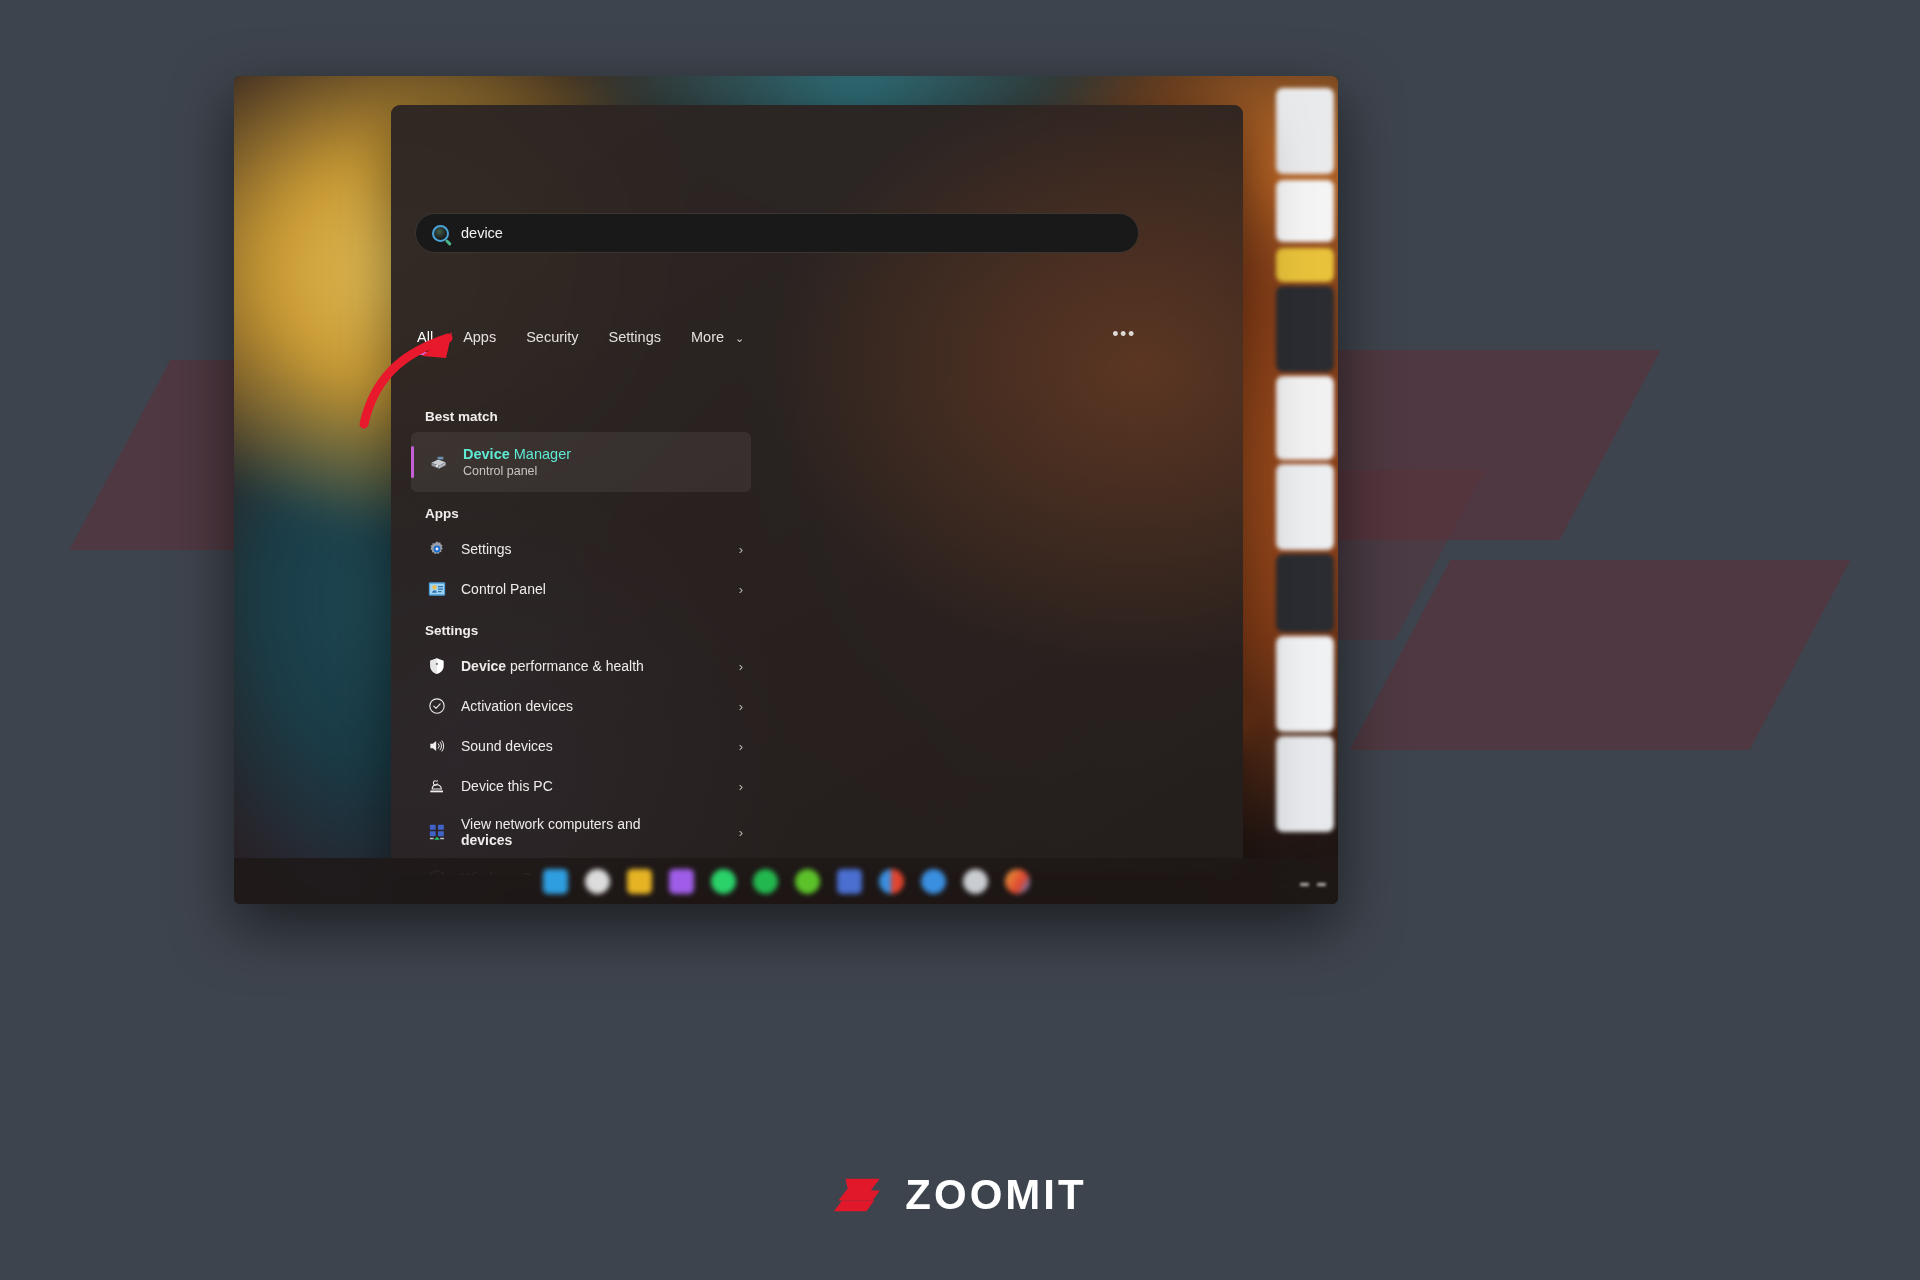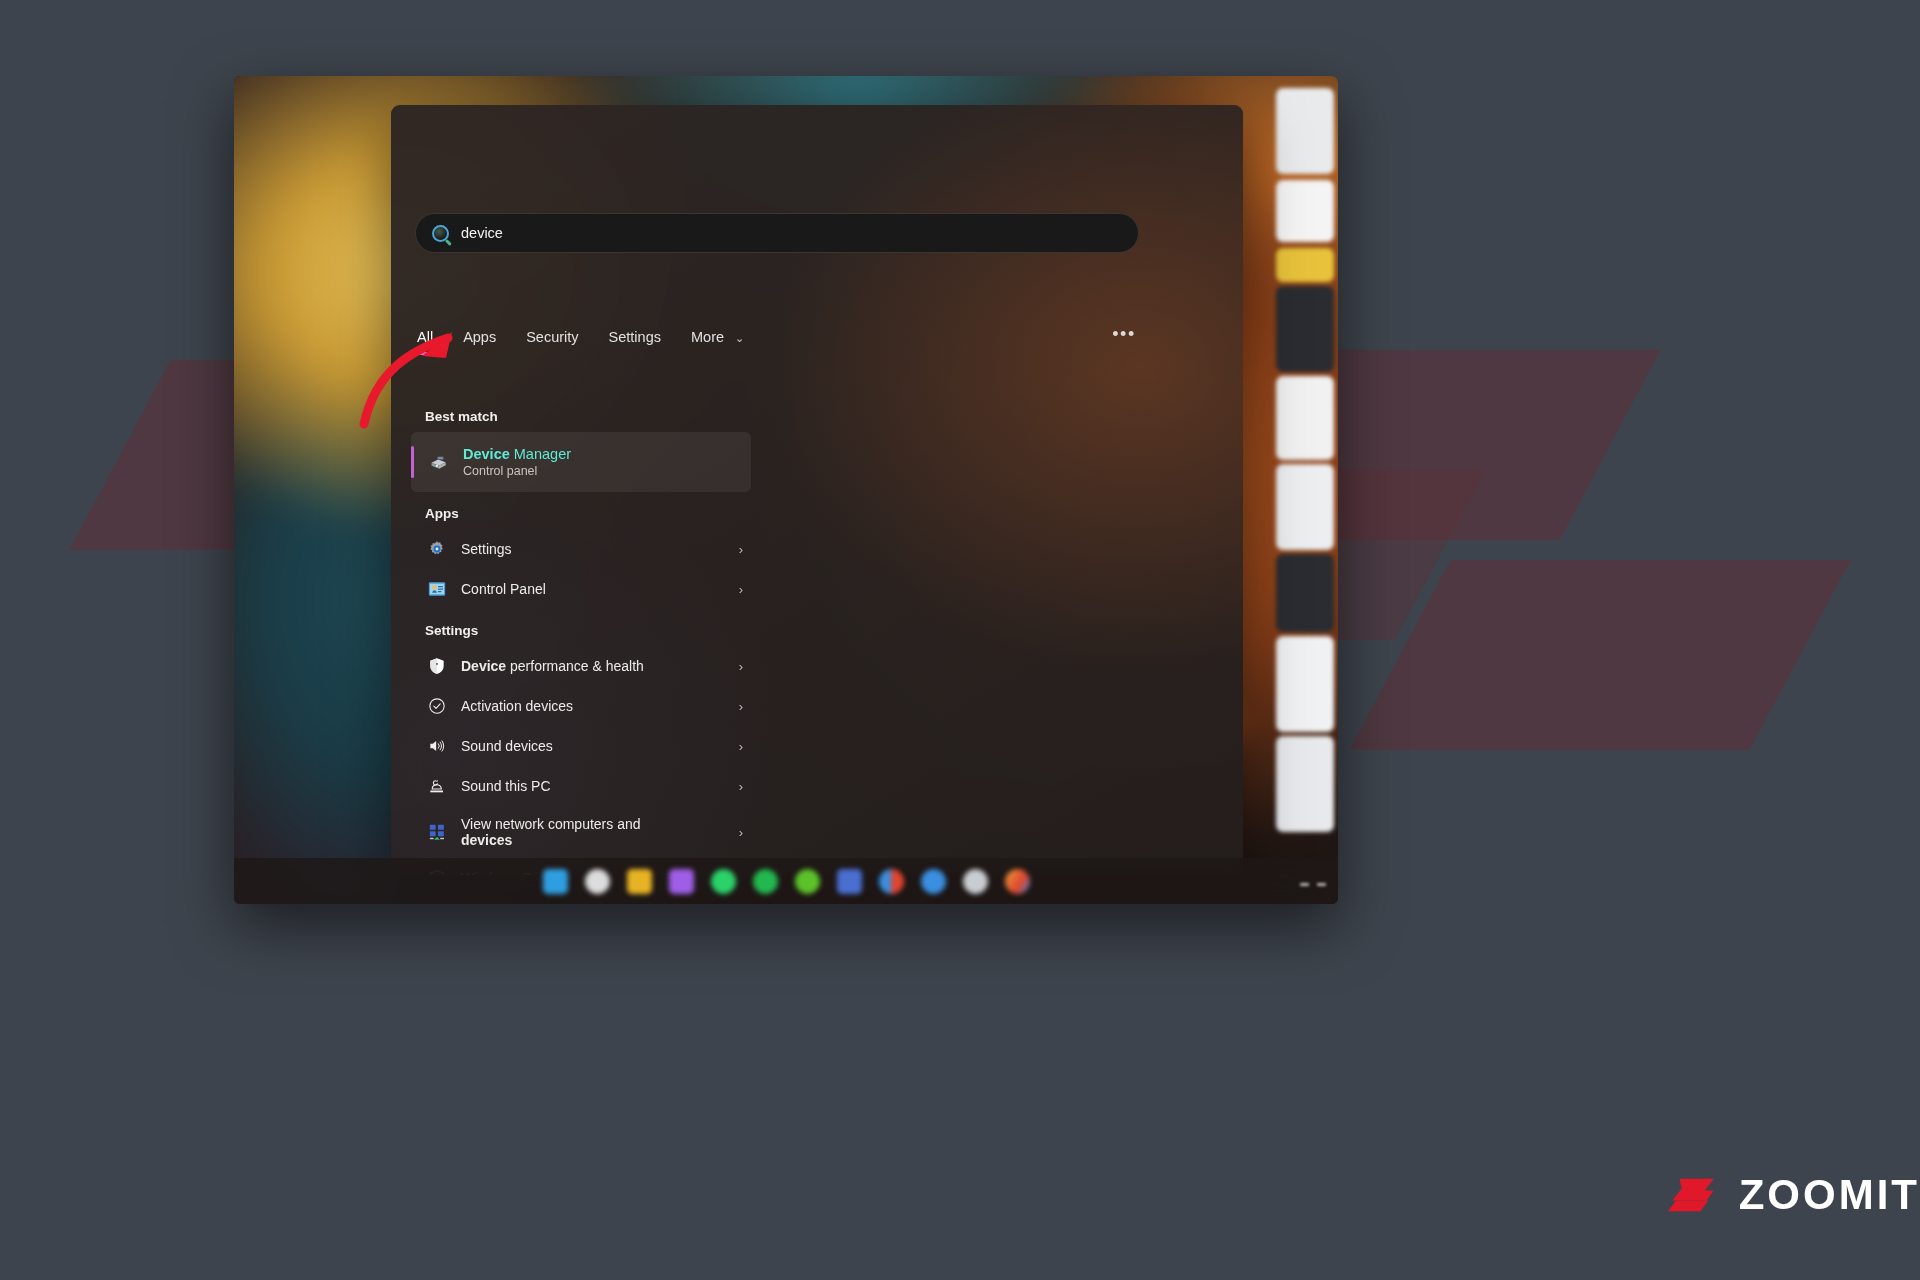--- a/index.html
+++ b/index.html
@@ -167,21 +167,21 @@
   .tb { width: 25px; height: 25px; border-radius: 5px; filter: blur(2.6px); }
   .tb-right { position:absolute; right: 12px; bottom: 18px; display:flex; gap:8px; filter: blur(1.6px); }
   .tb-right span { width: 9px; height: 3px; background:#b9b4b1; border-radius:1px; }
 
   
   .arrow { position:absolute; left: 340px; top: 300px; width: 130px; height: 160px; pointer-events:none; }
 
   
   .footer {
     position:absolute; left:0; right:0; top: 1160px; height: 70px;
-    display:flex; align-items:center; justify-content:flex-end; gap: 18px;
+    display:flex; align-items:center; justify-content:center; gap: 18px;
   }
   .zlogo { width: 54px; height: 44px; }
   .zword { color:#ffffff; font-size: 42px; letter-spacing: 3px; font-weight: bold; }
 </style>
 </head>
 <body>
 
 <div id="stage">
 
   <div class="bg-chev c1"></div>
@@ -315,21 +315,21 @@
           <span class="chevron">›</span>
         </div>
 
         <div class="row">
           <svg class="ico" viewBox="0 0 24 24">
             <path d="M4 17.4h15.2v2.2H4z" fill="#f0eeed"></path>
             <path d="M6.2 15.6h11c0-3.2-2.5-5.2-5.5-5.2s-5.5 2-5.5 5.2z" fill="none" stroke="#f0eeed" stroke-width="1.3"></path>
             <path d="M12.4 9.4a2.5 2.5 0 1 1-2.2-3.6" fill="none" stroke="#f0eeed" stroke-width="1.3" stroke-linecap="round"></path>
             <path d="M12.7 4.6l.1 2.4-2.4-.3z" fill="#f0eeed"></path>
           </svg>
-          <span class="label">Sound this PC</span>
+          <span class="label">Device this PC</span>
           <span class="chevron">›</span>
         </div>
 
         <div class="row two-line">
           <svg class="ico" viewBox="0 0 24 24">
             <rect x="3.4" y="3.4" width="7" height="6" rx=".8" fill="#3f63c9"></rect>
             <rect x="13.2" y="3.4" width="7" height="6" rx=".8" fill="#3f63c9"></rect>
             <rect x="3.4" y="11" width="7" height="6" rx=".8" fill="#3f63c9"></rect>
             <rect x="13.2" y="11" width="7" height="6" rx=".8" fill="#3f63c9"></rect>
             <rect x="3.4" y="19" width="4.6" height="1.8" rx=".4" fill="#bfc4cc"></rect>

